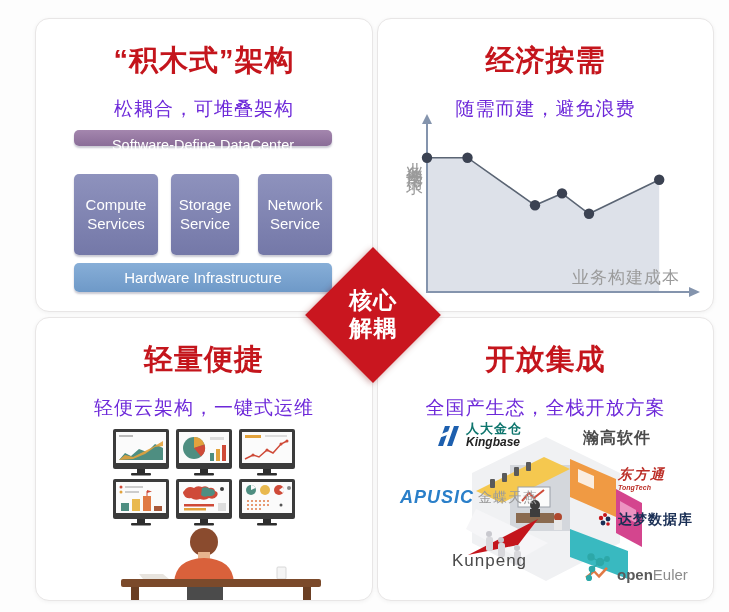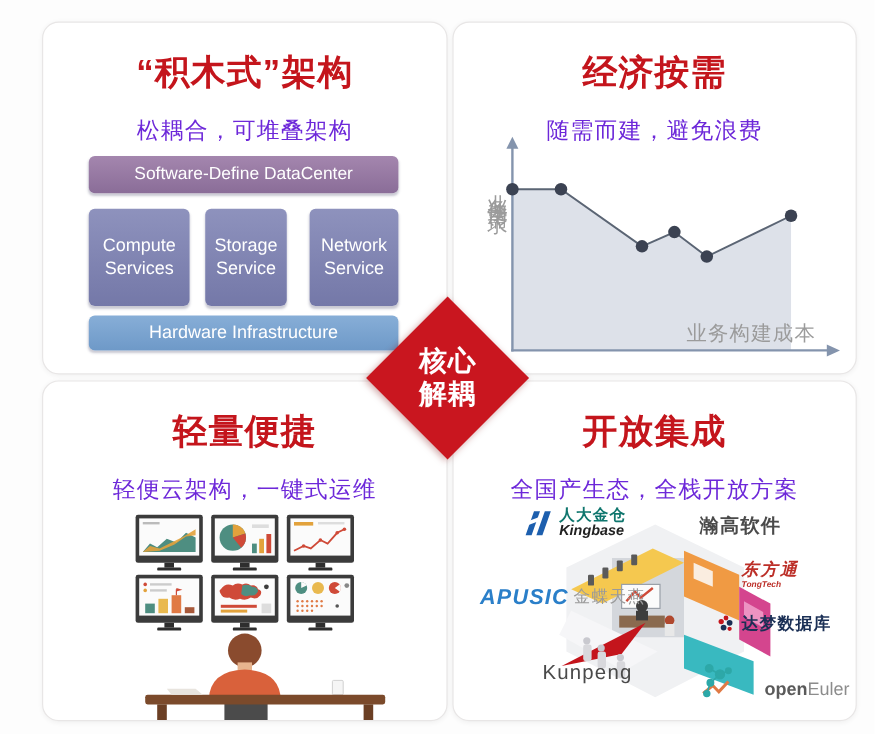--- a/index.html
+++ b/index.html
@@ -13,21 +13,21 @@
   .card-bl { left:35px;  top:317px; width:338px; height:284px; }
   .card-br { left:377px; top:317px; width:337px; height:284px; }
 
   .card-title { margin-top:22px; text-align:center; font-size:29px; font-weight:800;
                 color:#c4151c; letter-spacing:1px; }
   .card-sub   { margin-top:15px; text-align:center; font-size:19px; color:#6d28d9; letter-spacing:1px; }
 
   
   .stack-bar, .stack-box { position:absolute; color:#ffffff; text-align:center;
                            border-radius:5px; box-shadow:0 2px 2px rgba(40,40,80,0.25); }
-  .bar-sddc  { left:38px; top:111px; width:258px; height:31px; line-height:31px; font-size:14.5px;
+  .bar-sddc  { left:38px; top:111px; width:258px; height:16px; line-height:31px; font-size:14.5px;
                background:linear-gradient(#a486ae, #8a6d98); }
   .stack-box { top:155px; height:81px; font-size:15px; line-height:1.25;
                display:flex; align-items:center; justify-content:center;
                background:linear-gradient(#8e92bd, #7478a8); }
   .box-compute { left:38px;  width:84px; }
   .box-storage { left:135px; width:68px; }
   .box-network { left:222px; width:74px; }
   .bar-hw    { left:38px; top:244px; width:258px; height:29px; line-height:29px; font-size:15px;
                background:linear-gradient(#87aed7, #6e99c8); }
 
@@ -59,21 +59,21 @@
   .tt-cn { font-size:14px; font-weight:700; color:#bc2f28; font-style:italic; letter-spacing:2px; }
   .tt-en { font-size:7px; font-weight:700; color:#bc2f28; font-style:italic; }
   .logo-apusic { left:22px; top:169px; }
   .ap-en { font-size:18px; font-weight:800; font-style:italic; color:#2a7fc9; letter-spacing:1px; }
   .ap-cn { font-size:14px; color:#9a9a9a; letter-spacing:1px; }
   .logo-dameng { left:218px; top:193px; }
   .dm-text { font-size:14px; font-weight:800; color:#1a2f55; letter-spacing:1px; }
   .logo-kunpeng { left:74px; top:233px; font-size:17px; color:#4a4a4a; letter-spacing:1px; }
   .logo-openeuler { left:205px; top:231px; }
   .oe-text { font-size:15px; color:#8c8c8c; margin-top:16px; }
-  .oe-bold { font-weight:800; color:#5a5a5a;margin-left:20px; }
+  .oe-bold { font-weight:800; color:#5a5a5a; }
 </style>
 </head>
 <body>
 
 <div class="canvas">
 
   <div class="card card-tl">
     <div class="card-title">“积木式”架构</div>
     <div class="card-sub">松耦合，可堆叠架构</div>
     <div class="stack-bar bar-sddc">Software-Define DataCenter</div>

